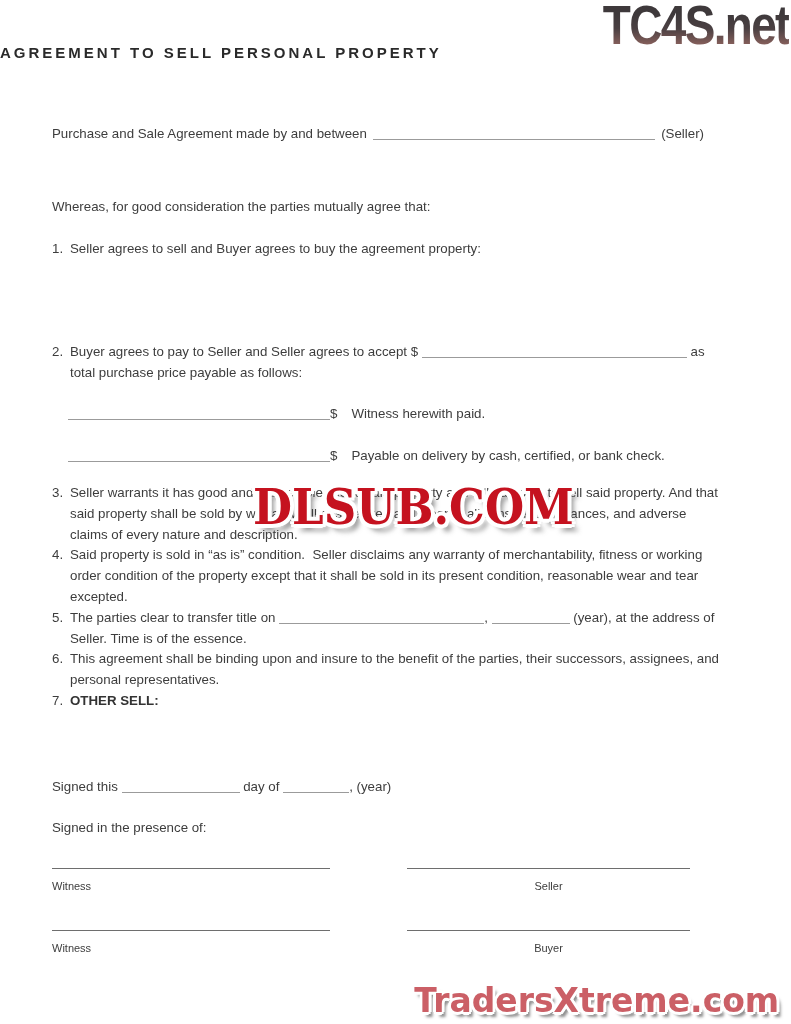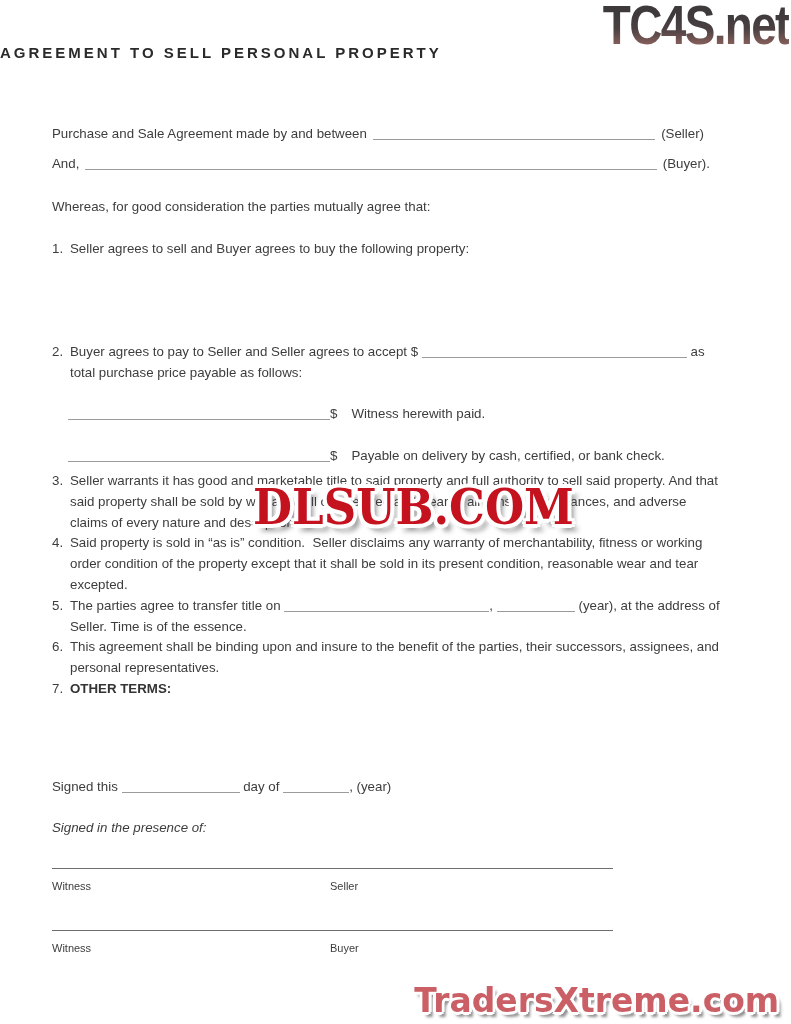--- a/index.html
+++ b/index.html
@@ -66,71 +66,66 @@
   .nowrap{white-space:nowrap;}
   .whereas{top:197px;}
   .terms{top:239px;}
   .term{display:flex;}
   .term .num{width:18px;flex:0 0 18px;}
   .term .tbody{flex:1;}
   .mb-after-1{margin-bottom:82px;}
   .mb-after-2{margin-bottom:21px;}
   .payrow{margin-left:16px;display:block;}
   .payrow1{margin-bottom:21px;}
-  .payrow2{margin-bottom:4px;}
+  .payrow2{margin-bottom:16px;}
   .blank{
     display:inline-block;border-bottom:1px solid #9b9b9b;height:13px;
     position:relative;top:2px;
   }
   .w265{width:265px;}
   .w262{width:262px;}
   .w205{width:205px;}
   .w78{width:78px;}
   .w118{width:118px;}
   .w66{width:66px;}
   .pay-label{margin-left:14px;}
   .bold{font-weight:bold;color:#333;}
   .signedthis{top:777px;}
-  .presence{top:818px;font-style:italic;}
+  .presence{top:818px;}
   .sigrow{display:flex;}
   .sigrow1{top:868px;}
   .sigrow2{top:930px;}
   .sigcol-left{width:278px;flex:0 0 278px;}
-  .sigcol-right{width:283px;flex:0 0 283px;}
+  .sigcol-right{width:283px;flex:0 0 283px;margin-left:77px;text-align:center;}
   .sigline{border-top:1px solid #6e6e6e;height:0;}
   .siglabel{margin-top:7px;font-size:11px;}
 </style>
 </head>
 <body>
 
 <div class="page">
 
   <div class="wm-tc4s">TC4S.net</div>
 
   <h1 class="title">AGREEMENT TO SELL PERSONAL PROPERTY</h1>
 
   <div class="block intro1">
     <span class="nowrap">Purchase and Sale Agreement made by and between</span>
     <span class="intro-flex-blank"></span>
     <span class="nowrap">(Seller)</span>
   </div>
 
-  <div class="block intro2">
-    <span class="nowrap">And,</span>
-    <span class="intro-flex-blank"></span>
-    <span class="nowrap">(Buyer).</span>
-  </div>
 
   <div class="block whereas">Whereas, for good consideration the parties mutually agree that:</div>
 
   <div class="block terms">
 
     <div class="term mb-after-1">
       <span class="num">1.</span>
-      <div class="tbody">Seller agrees to sell and Buyer agrees to buy the following property:</div>
+      <div class="tbody">Seller agrees to sell and Buyer agrees to buy the agreement property:</div>
     </div>
 
     <div class="term mb-after-2">
       <span class="num">2.</span>
       <div class="tbody"><span>Buyer agrees to pay to Seller and Seller agrees to accept $</span>
         <span class="blank w265"></span>
         <span>as total purchase price payable as follows:</span>
       </div>
     </div>
 
@@ -143,35 +138,35 @@
       <div class="tbody">Seller warrants it has good and marketable title to said property and full authority to sell said property. And that said property shall be sold by warranty bill of sale, free and clear of all liens, encumbrances, and adverse claims of every nature and description.</div>
     </div>
 
     <div class="term">
       <span class="num">4.</span>
       <div class="tbody">Said property is sold in “as is” condition.&nbsp; Seller disclaims any warranty of merchantability, fitness or working order condition of the property except that it shall be sold in its present condition, reasonable wear and tear excepted.</div>
     </div>
 
     <div class="term">
       <span class="num">5.</span>
-      <div class="tbody"><span>The parties agree to transfer title on</span>
+      <div class="tbody"><span>The parties clear to transfer title on</span>
         <span class="blank w205"></span><span>,</span>
         <span class="blank w78"></span>
         <span>(year), at the address of Seller. Time is of the essence.</span>
       </div>
     </div>
 
     <div class="term">
       <span class="num">6.</span>
       <div class="tbody">This agreement shall be binding upon and insure to the benefit of the parties, their successors, assignees, and personal representatives.</div>
     </div>
 
     <div class="term">
       <span class="num">7.</span>
-      <div class="tbody bold">OTHER TERMS:</div>
+      <div class="tbody bold">OTHER SELL:</div>
     </div>
 
   </div>
 
   <div class="block signedthis"><span>Signed this</span>
     <span class="blank w118"></span>
     <span>day of</span>
     <span class="blank w66"></span><span>, (year)</span></div>
 
   <div class="block presence">Signed in the presence of:</div>

